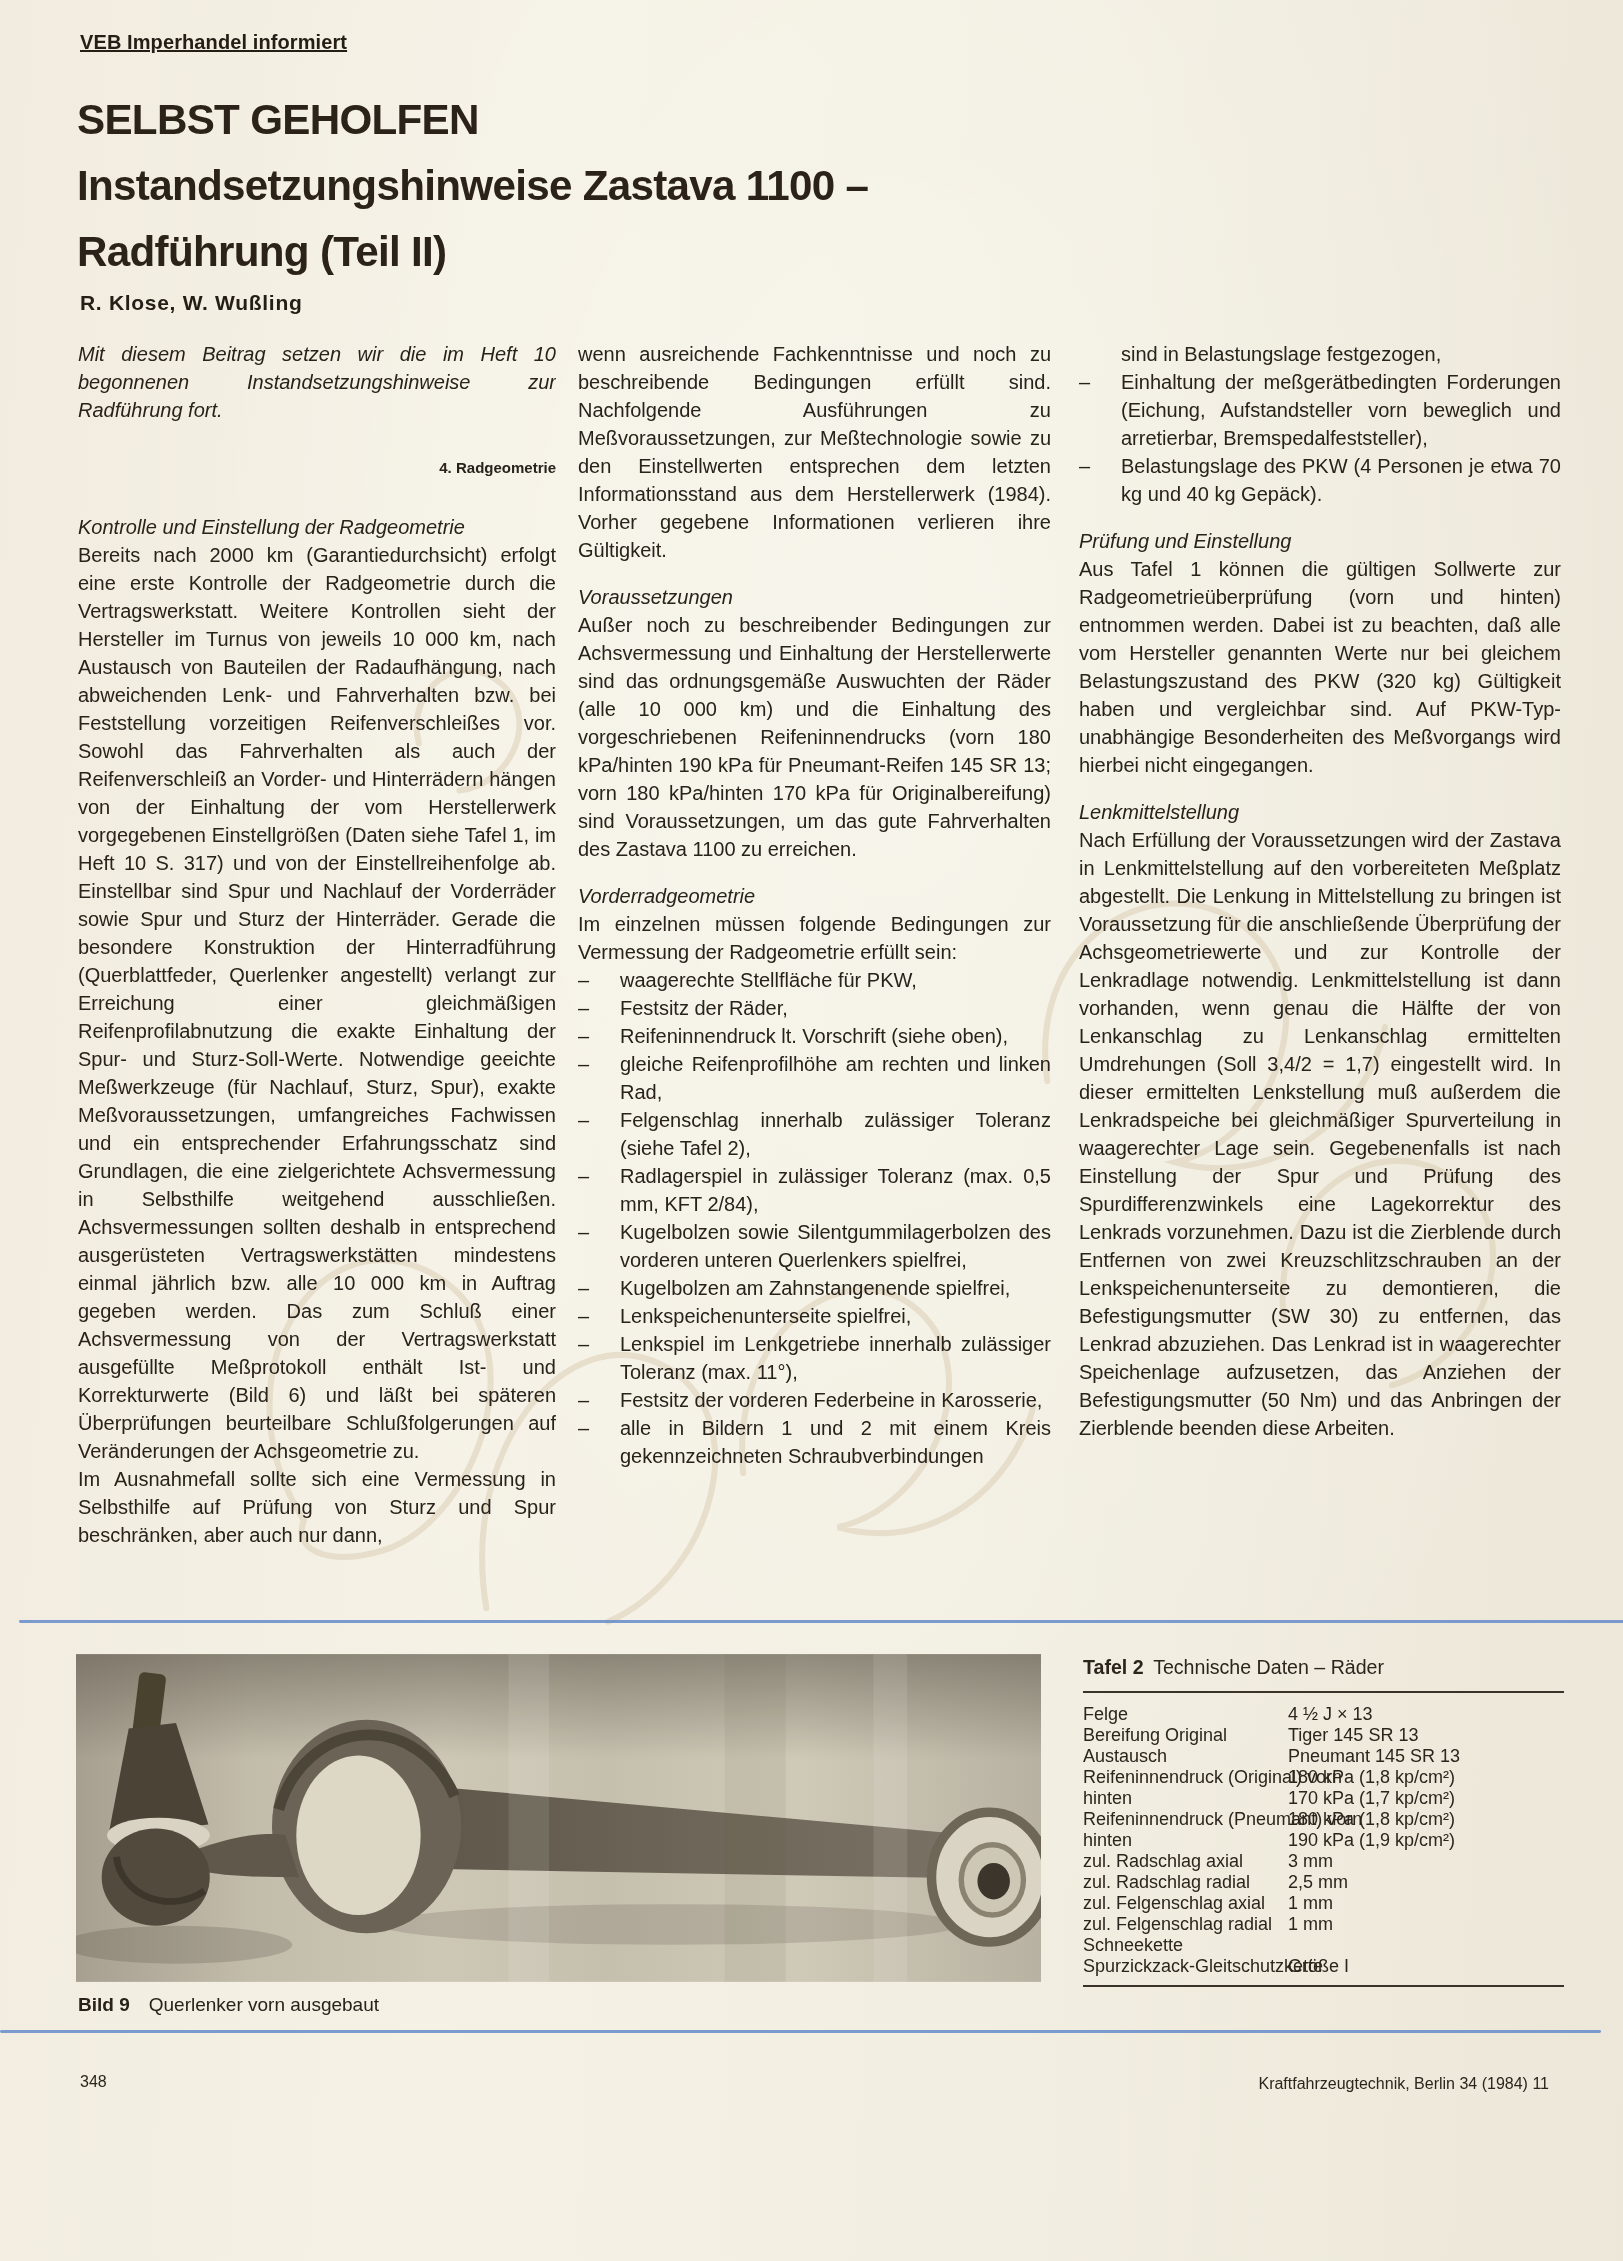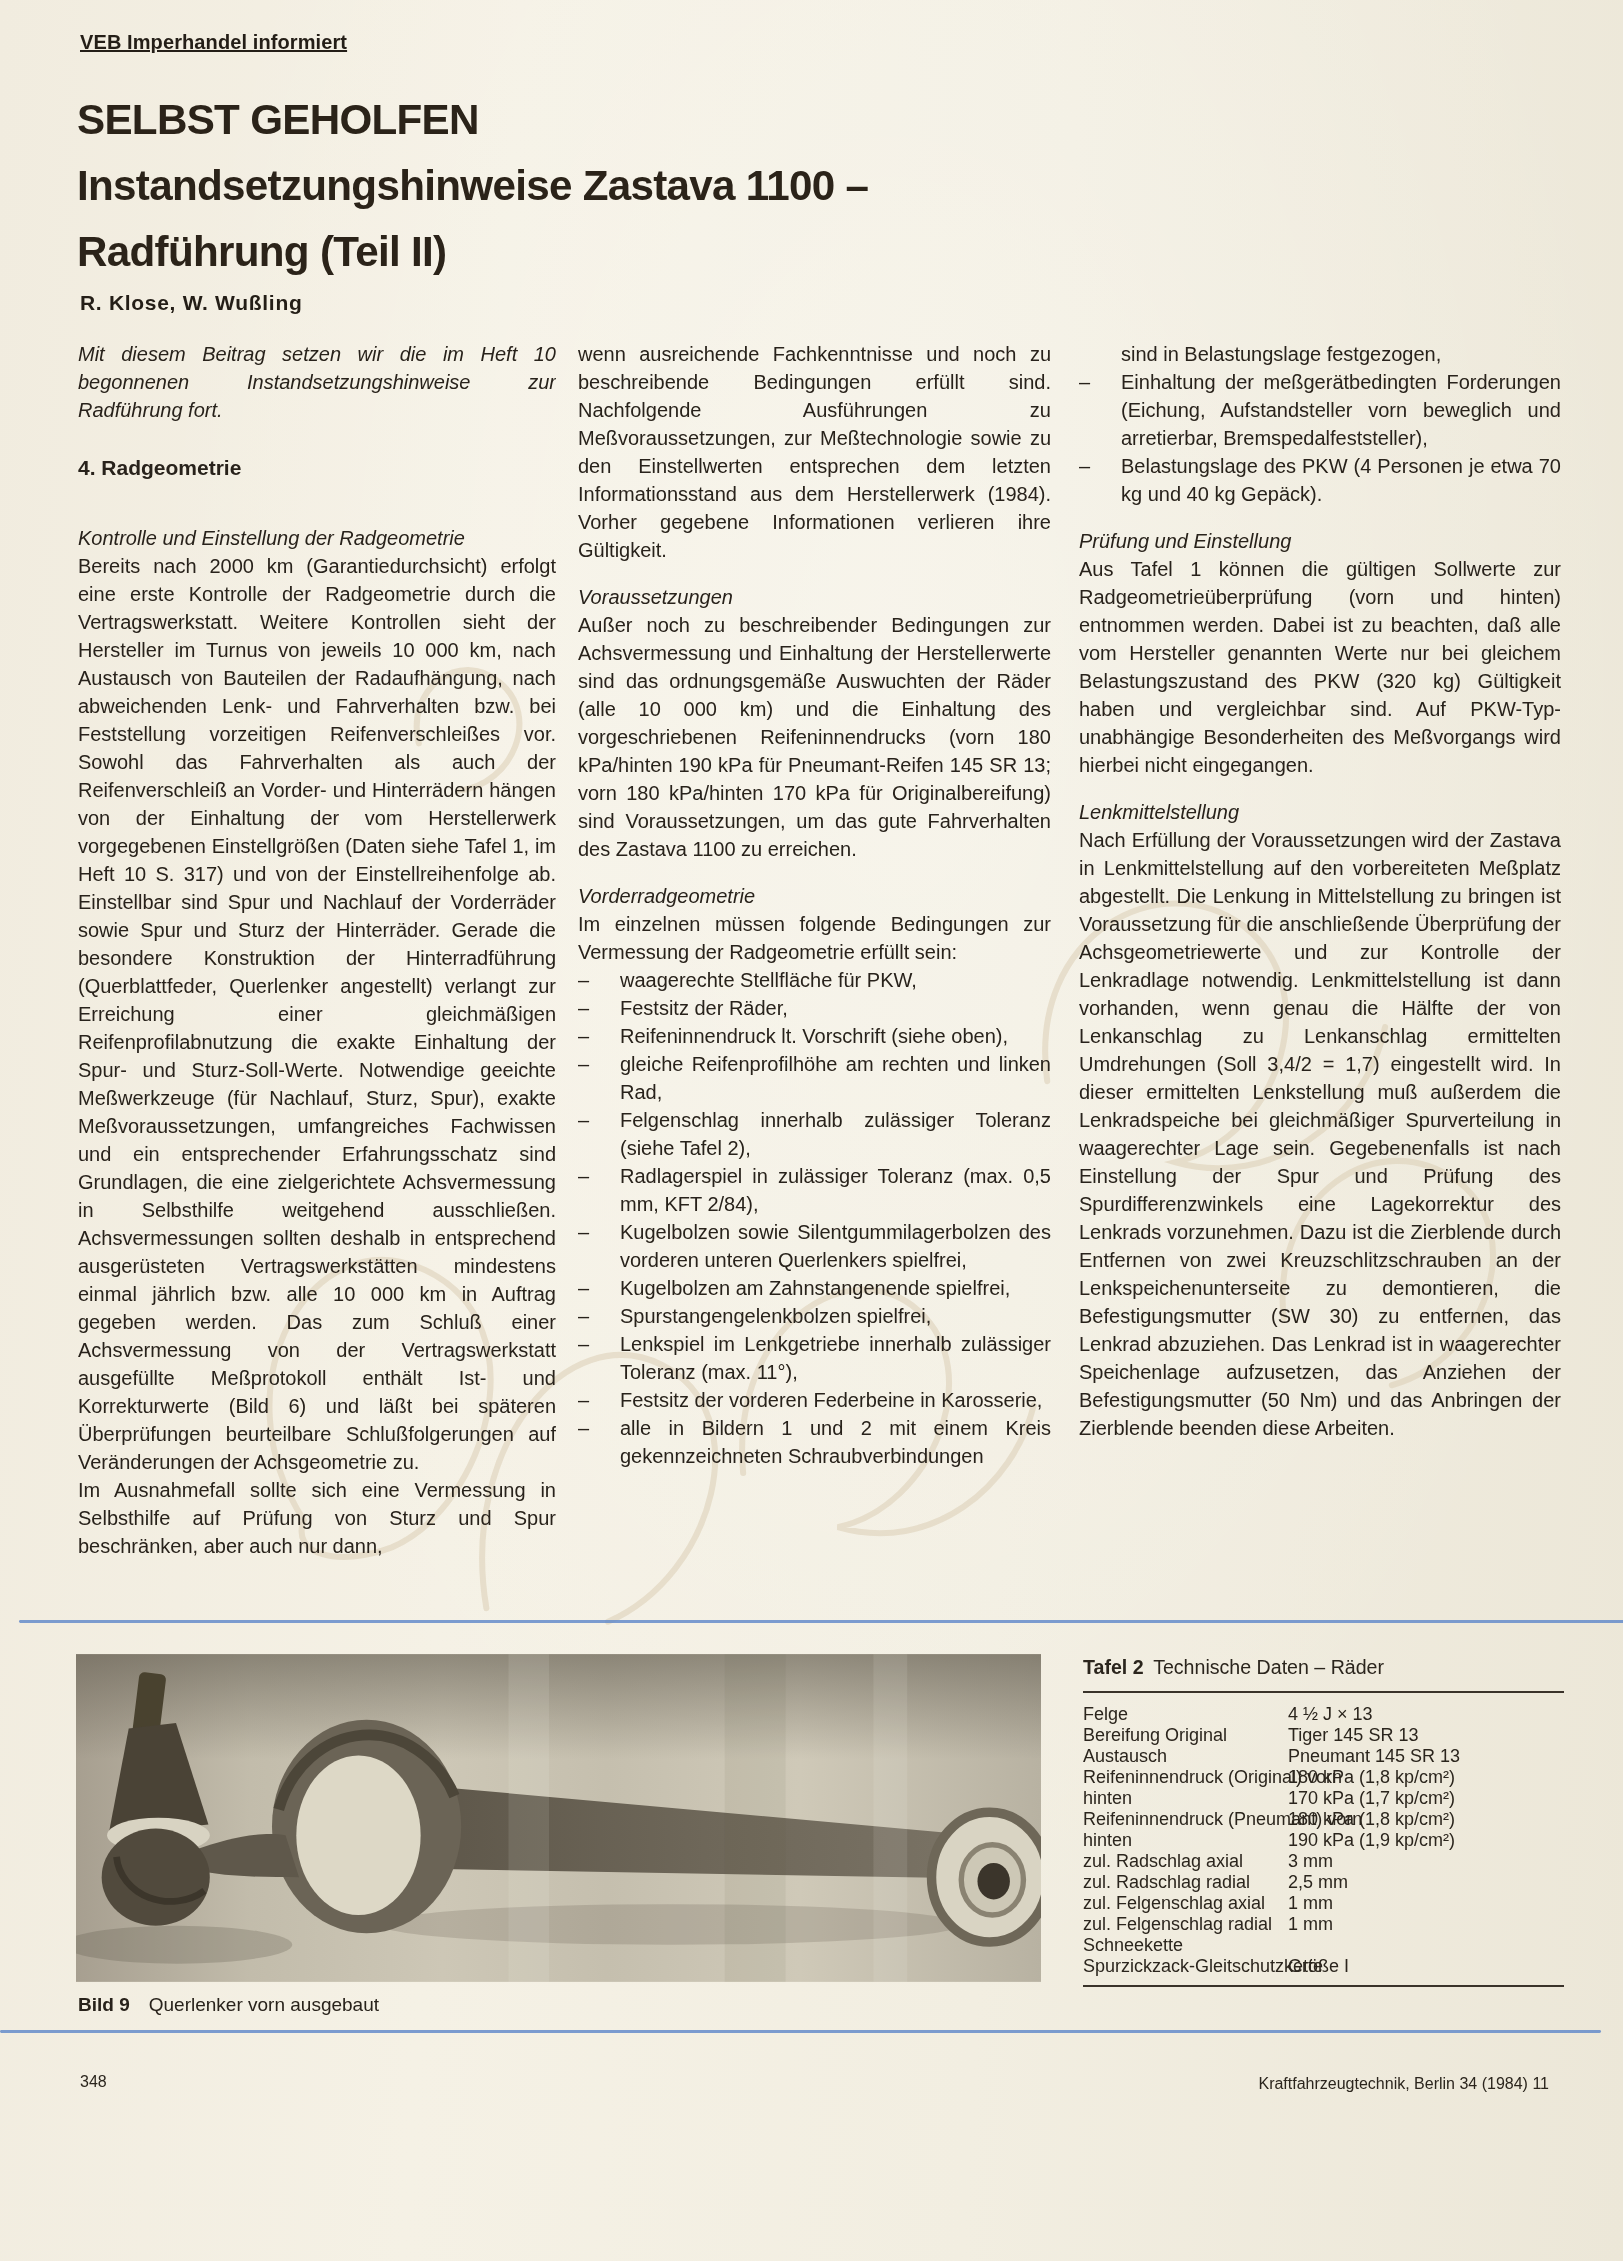--- a/index.html
+++ b/index.html
@@ -29,21 +29,21 @@
     font-size:21px;font-weight:bold;letter-spacing:0.7px;color:#241e17;
   }
   .col{
     position:absolute;top:340px;height:1280px;overflow:hidden;
     font-size:20px;line-height:28px;text-align:justify;
   }
   #col1{left:78px;width:478px;}
   #col2{left:578px;width:473px;}
   #col3{left:1079px;width:482px;}
   .intro{font-style:italic;margin:0 0 30px 0;}
-  .section-heading{font-weight:bold;font-size:21px;margin:0 0 42px 0;text-align:left;}
+  .section-heading{font-weight:bold;font-size:15px;margin:0 0 31px 0;text-align:right;}
   .ital-heading{font-style:italic;margin:19px 0 0 0;text-align:left;}
   .ital-heading.first{margin-top:0;}
   p.body{margin:0;}
   .bullet{position:relative;padding-left:42px;margin:0;}
   .bullet .marker{position:absolute;left:0;top:0;}
   .cont-line{padding-left:42px;}
   .hr-blue{
     position:absolute;height:2.7px;background:#5d86c9;opacity:0.8;border-radius:1.4px;
   }
   #blue-line-1{left:19px;top:1620px;width:1605px;}
@@ -111,21 +111,21 @@
     <div class="ital-heading">Vorderradgeometrie</div>
     <p class="body">Im einzelnen müssen folgende Bedingungen zur Vermessung der Radgeometrie erfüllt sein:</p>
     <div class="bullet"><span class="marker">–</span><span>waagerechte Stellfläche für PKW,</span></div>
     <div class="bullet"><span class="marker">–</span><span>Festsitz der Räder,</span></div>
     <div class="bullet"><span class="marker">–</span><span>Reifeninnendruck lt. Vorschrift (siehe oben),</span></div>
     <div class="bullet"><span class="marker">–</span><span>gleiche Reifenprofilhöhe am rechten und linken Rad,</span></div>
     <div class="bullet"><span class="marker">–</span><span>Felgenschlag innerhalb zulässiger Toleranz (siehe Tafel 2),</span></div>
     <div class="bullet"><span class="marker">–</span><span>Radlagerspiel in zulässiger Toleranz (max. 0,5 mm, KFT 2/84),</span></div>
     <div class="bullet"><span class="marker">–</span><span>Kugelbolzen sowie Silentgummilagerbolzen des vorderen unteren Querlenkers spielfrei,</span></div>
     <div class="bullet"><span class="marker">–</span><span>Kugelbolzen am Zahnstangenende spielfrei,</span></div>
-    <div class="bullet"><span class="marker">–</span><span>Spurstangengelenkbolzen spielfrei,</span></div>
+    <div class="bullet"><span class="marker">–</span><span>Lenkspeichenunterseite spielfrei,</span></div>
     <div class="bullet"><span class="marker">–</span><span>Lenkspiel im Lenkgetriebe innerhalb zulässiger Toleranz (max. 11°),</span></div>
     <div class="bullet"><span class="marker">–</span><span>Festsitz der vorderen Federbeine in Karosserie,</span></div>
     <div class="bullet"><span class="marker">–</span><span>alle in Bildern 1 und 2 mit einem Kreis gekennzeichneten Schraubverbindungen</span></div>
   </div>
 
   <div class="col" id="col3">
     <div class="cont-line">sind in Belastungslage festgezogen,</div>
     <div class="bullet"><span class="marker">–</span><span>Einhaltung der meßgerätbedingten Forderungen (Eichung, Aufstandsteller vorn beweglich und arretierbar, Bremspedalfeststeller),</span></div>
     <div class="bullet"><span class="marker">–</span><span>Belastungslage des PKW (4 Personen je etwa 70 kg und 40 kg Gepäck).</span></div>
     <div class="ital-heading">Prüfung und Einstellung</div>

